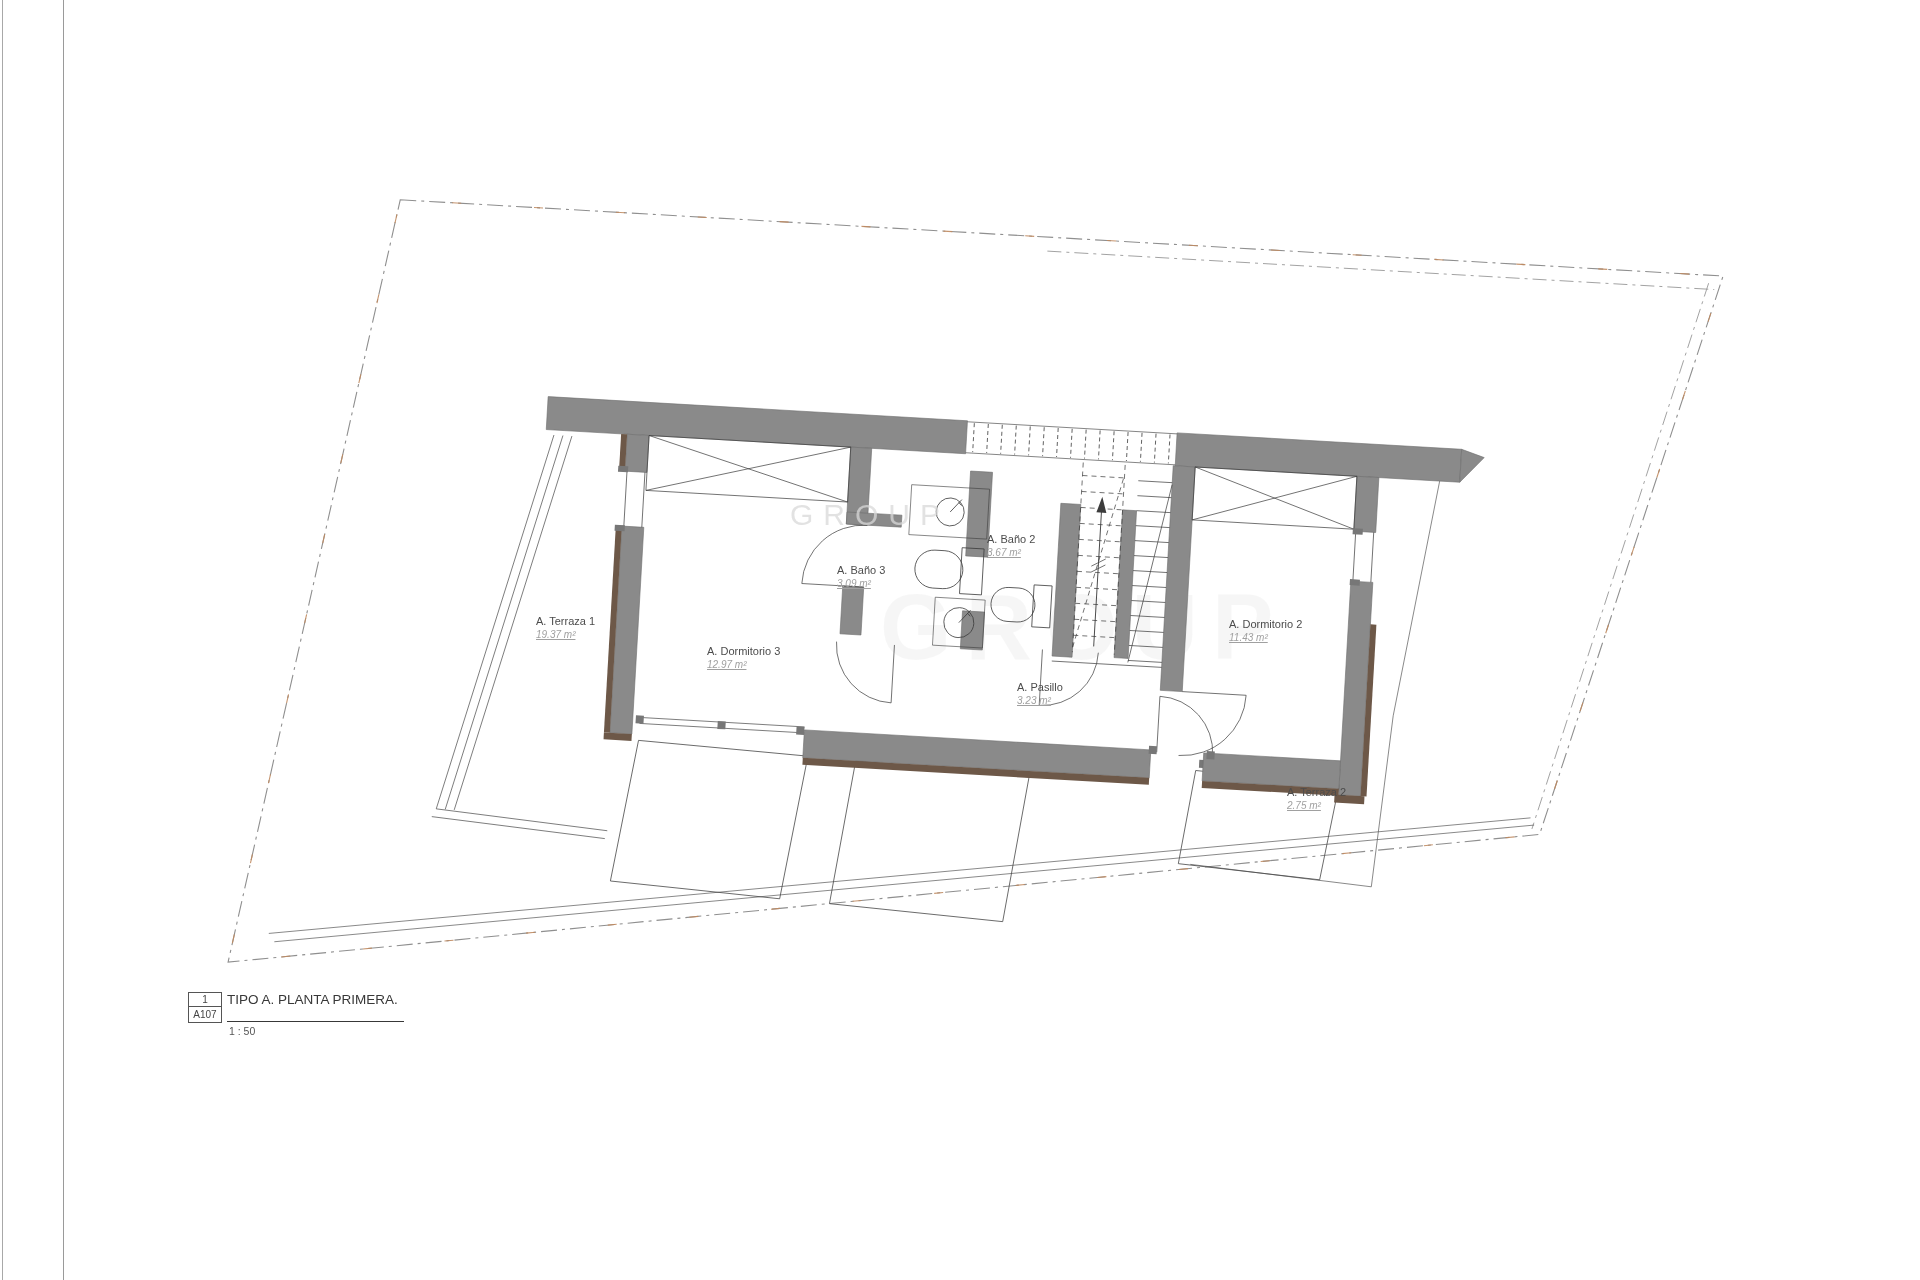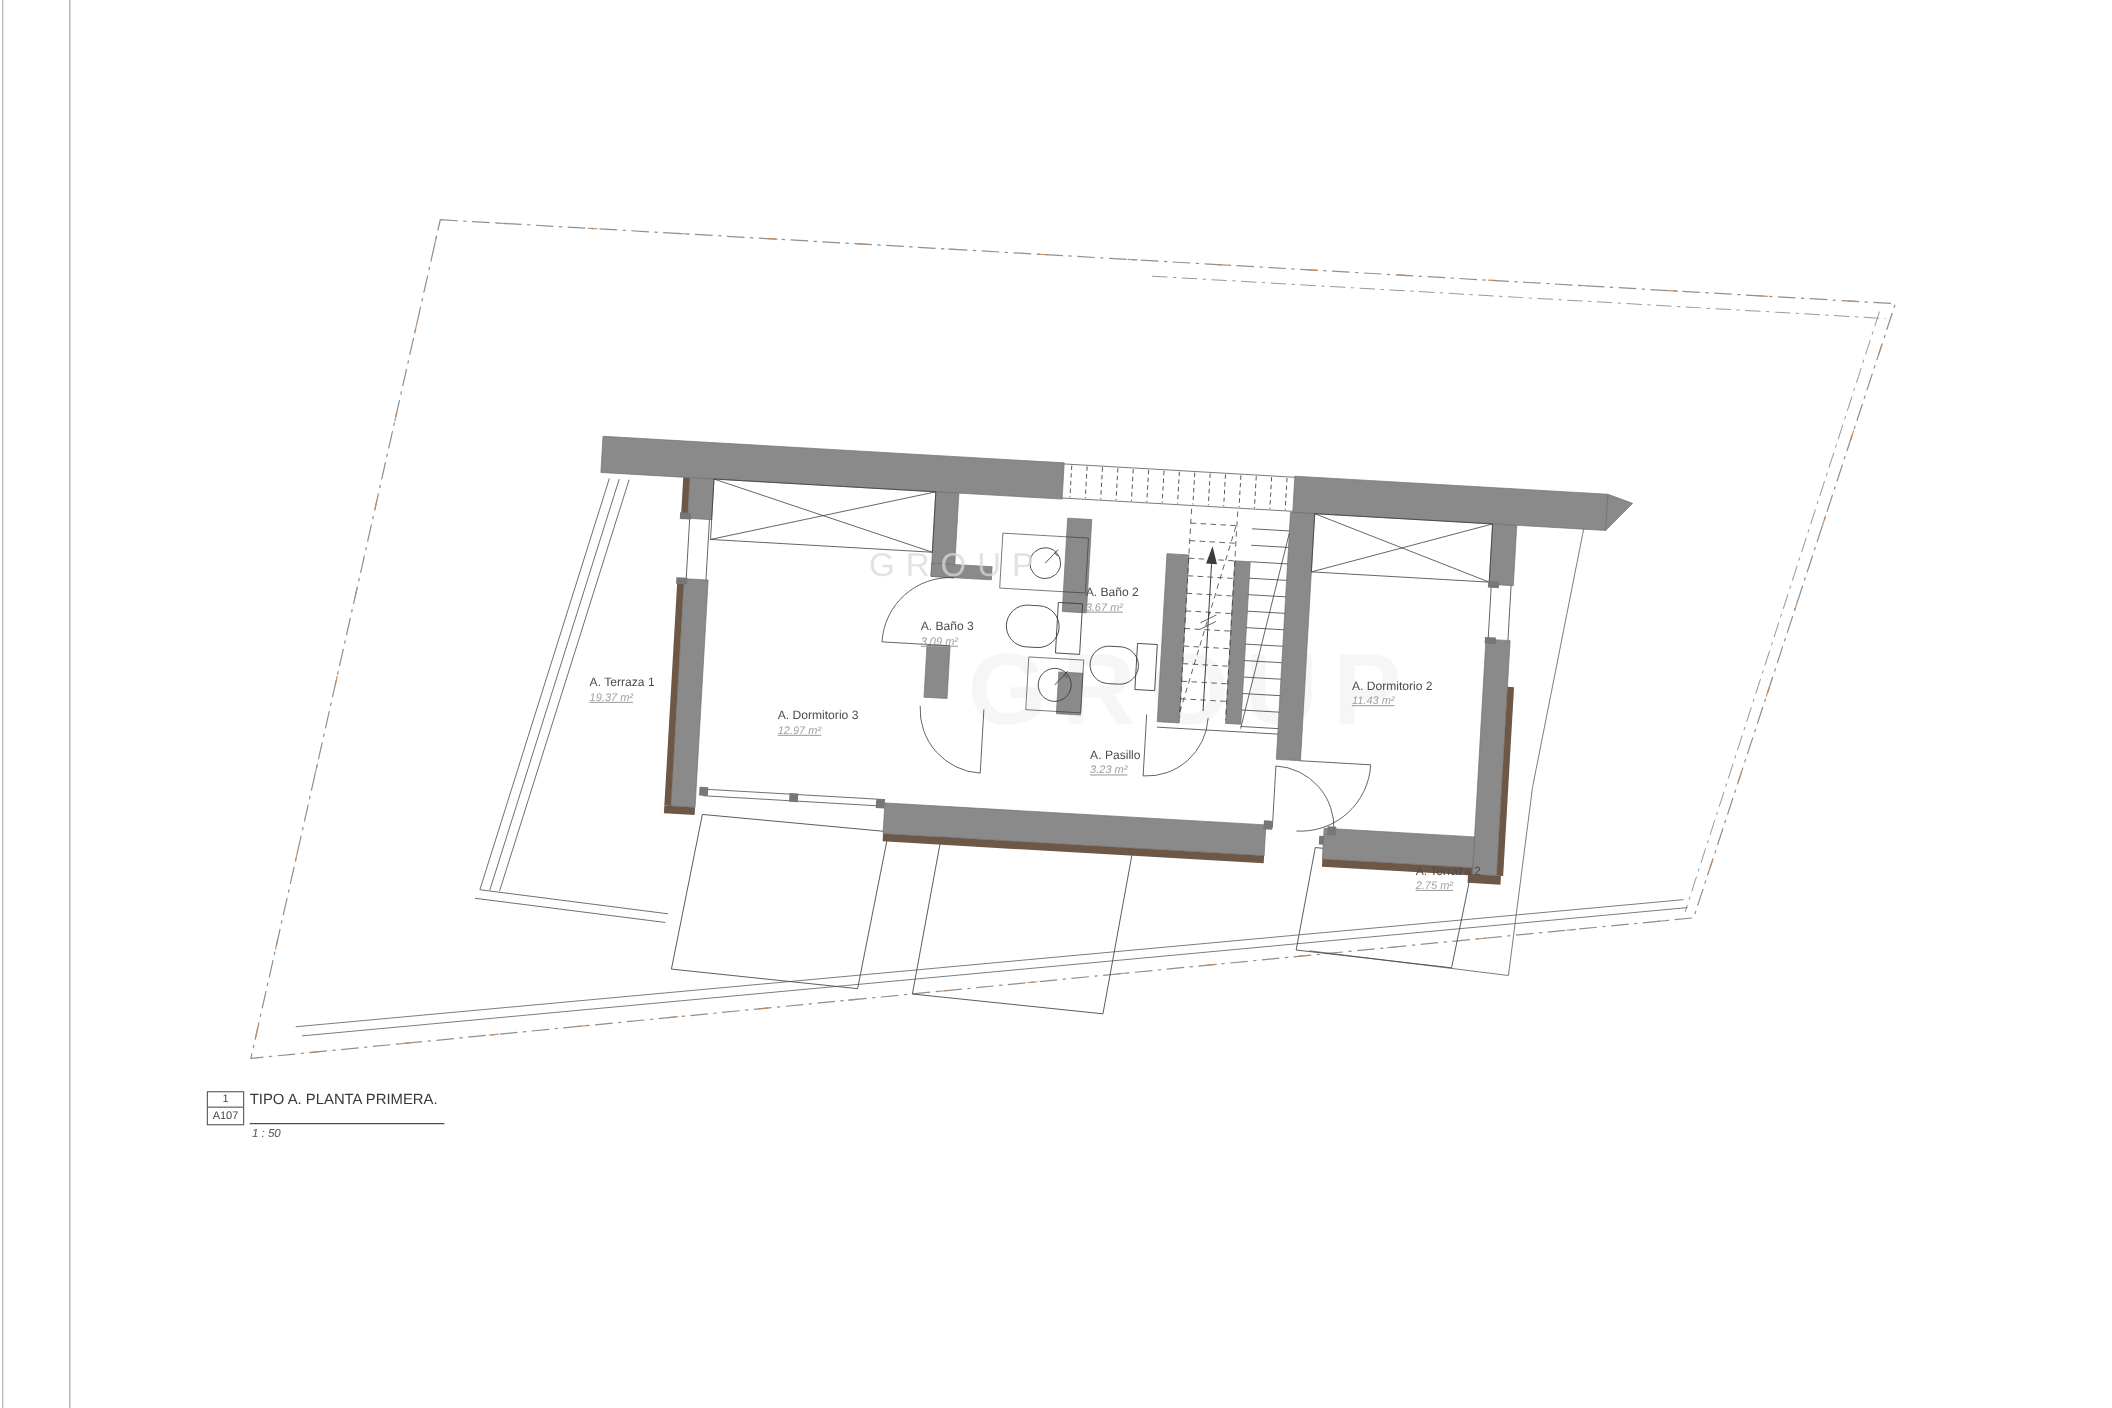--- a/index.html
+++ b/index.html
@@ -14,21 +14,21 @@
   .watermark-small{position:absolute;left:790px;top:498px;font-size:30px;letter-spacing:10px;
          color:#d9d9d9;opacity:.75;z-index:2;}
   .watermark-big{position:absolute;left:880px;top:575px;font-size:92px;font-weight:bold;
          letter-spacing:14px;color:#ededed;opacity:.45;z-index:0;}
   .title-block{position:absolute;left:188px;top:992px;z-index:3;display:flex;align-items:flex-start;}
   .tb-cells{display:flex;flex-direction:column;border:1px solid #555;width:32px;text-align:center;}
   .tb-num{font-size:10px;color:#444;border-bottom:1px solid #555;padding:1px 0;}
   .tb-ref{font-size:10px;color:#444;padding:2px 0;}
   .tb-right{margin-left:5px;display:flex;flex-direction:column;}
   .tb-title{font-size:13.5px;color:#383838;border-bottom:1.2px solid #383838;padding-bottom:14px;padding-right:6px;}
-  .tb-scale{font-size:10.5px;color:#555;margin-top:3px;margin-left:2px;font-style:italic;}
+  .tb-scale{font-size:10.5px;color:#555;margin-top:3px;margin-left:2px;}
 </style>
 </head>
 <body>
 
 <div class="sheet">
 
   <div class="border-line" style="left:2px;"></div>
   <div class="border-line" style="left:63px;background:#9a9a9a;"></div>
 
   <div class="watermark-big">GROUP</div>
@@ -164,21 +164,21 @@
       <span class="room-area">12.97 m²</span>
     </div>
     <div class="room-label" style="left:837px;top:564px;">
       <span class="room-name">A. Baño 3</span>
       <span class="room-area">3.09 m²</span>
     </div>
     <div class="room-label" style="left:987px;top:533px;">
       <span class="room-name">A. Baño 2</span>
       <span class="room-area">3.67 m²</span>
     </div>
-    <div class="room-label" style="left:991px;top:681px;">
+    <div class="room-label" style="left:1017px;top:681px;">
       <span class="room-name">A. Pasillo</span>
       <span class="room-area">3.23 m²</span>
     </div>
     <div class="room-label" style="left:1229px;top:618px;">
       <span class="room-name">A. Dormitorio 2</span>
       <span class="room-area">11.43 m²</span>
     </div>
     <div class="room-label" style="left:1287px;top:786px;">
       <span class="room-name">A. Terraza 2</span>
       <span class="room-area">2.75 m²</span>

